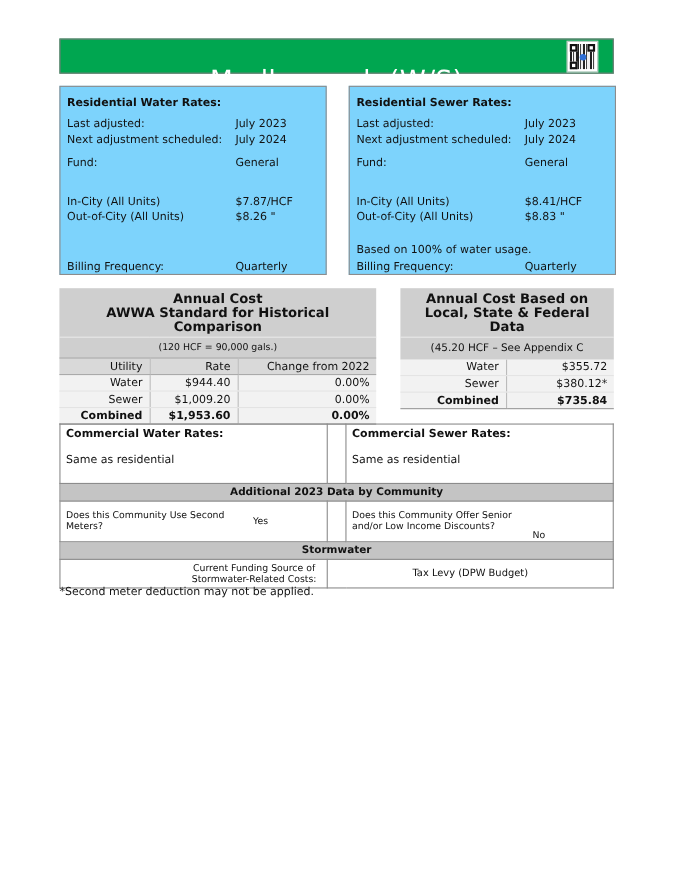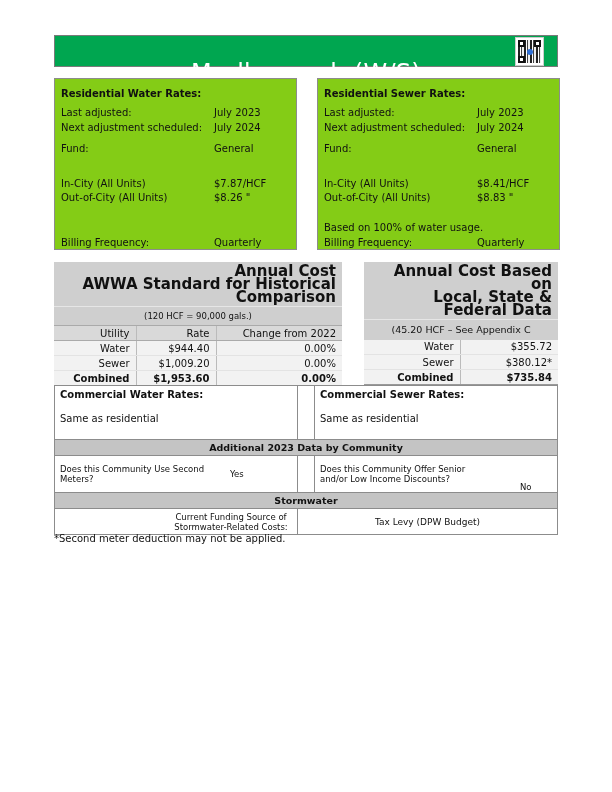--- a/index.html
+++ b/index.html
@@ -24,35 +24,35 @@
     border: 2px solid #fff;
     outline: 1px solid #ccc;
   }
   .qr::after {
     content: ""; position: absolute; left: 9px; top: 9px; width: 6px; height: 6px;
     background: #2f6fd6; border-radius: 50%;
   }
   .qr-corner { position:absolute; width:7px; height:7px; border:2px solid #111; background:#fff; }
 
   .box {
-    position: absolute; border: 1px solid #8c8c8c; background: #84cc16;
+    position: absolute; border: 1px solid #8c8c8c; background: #7dd3fc;
     font-size: 10px;
   }
   .box .title { font-weight: bold; position: absolute; left: 6px; }
   .row { position: absolute; left: 6px; right: 4px; height: 13px; }
   .row .lbl { position: absolute; left: 0; }
   .row .val { position: absolute; left: 153px; }
 
   table { border-collapse: collapse; }
   .cost {
     position: absolute; font-size: 10px;
   }
   .cost td { padding: 0 6px; height: 15px; }
   .hdr { background: #cfcfcf; text-align: center; }
-  .hdr-title { font-weight: bold; font-size: 15px; line-height: 13px; padding-top: 3px !important; padding-bottom: 2px !important; text-align: right; }
+  .hdr-title { font-weight: bold; font-size: 12px; line-height: 13px; padding-top: 3px !important; padding-bottom: 2px !important; }
   .hdr-sub { font-size: 8.5px; border-top: 1px solid #e6e6e6; height: 19px !important; }
   .colhdr td { background: #d9d9d9; text-align: right; border-top: 1px solid #aaa; border-bottom: 1px solid #aaa; }
   .data td { background: #f2f2f2; text-align: right; border-bottom: 1px solid #e3e3e3; }
   .combined td { font-weight: bold; background: #f2f2f2; text-align: right; border-bottom: 1px solid #999; }
   .vsep { border-left: 1px solid #bbb; }
 
   .lower {
     position: absolute; left: 54px; top: 385px; width: 504px; font-size: 10px;
   }
   .lower table { width: 504px; }
@@ -211,21 +211,21 @@
         </tr>
     <tr style="height:35px;">
       <td style="padding:0 5px;vertical-align:middle;">
         <div style="display:flex;align-items:center;">
           <span class="small" style="width:150px;">Does this Community Use Second Meters?</span>
           <span class="small" style="margin-left:20px;">Yes</span>
         </div>
       </td>
       <td></td>
       <td style="padding:0 5px;vertical-align:middle;">
-        <div style="display:flex;align-items:center;gap:36px;">
+        <div style="display:flex;align-items:center;">
           <span class="small" style="width:150px;">Does this Community Offer Senior and/or Low Income Discounts?</span>
           <span class="small" style="margin-left:14px;margin-top:26px;">No</span>
         </div>
       </td>
     </tr>
     <tr>
           <td colspan="3" class="band">Stormwater</td>
         </tr>
     <tr style="height:26px;">
       <td style="vertical-align:middle;text-align:right;padding-right:6px;">

